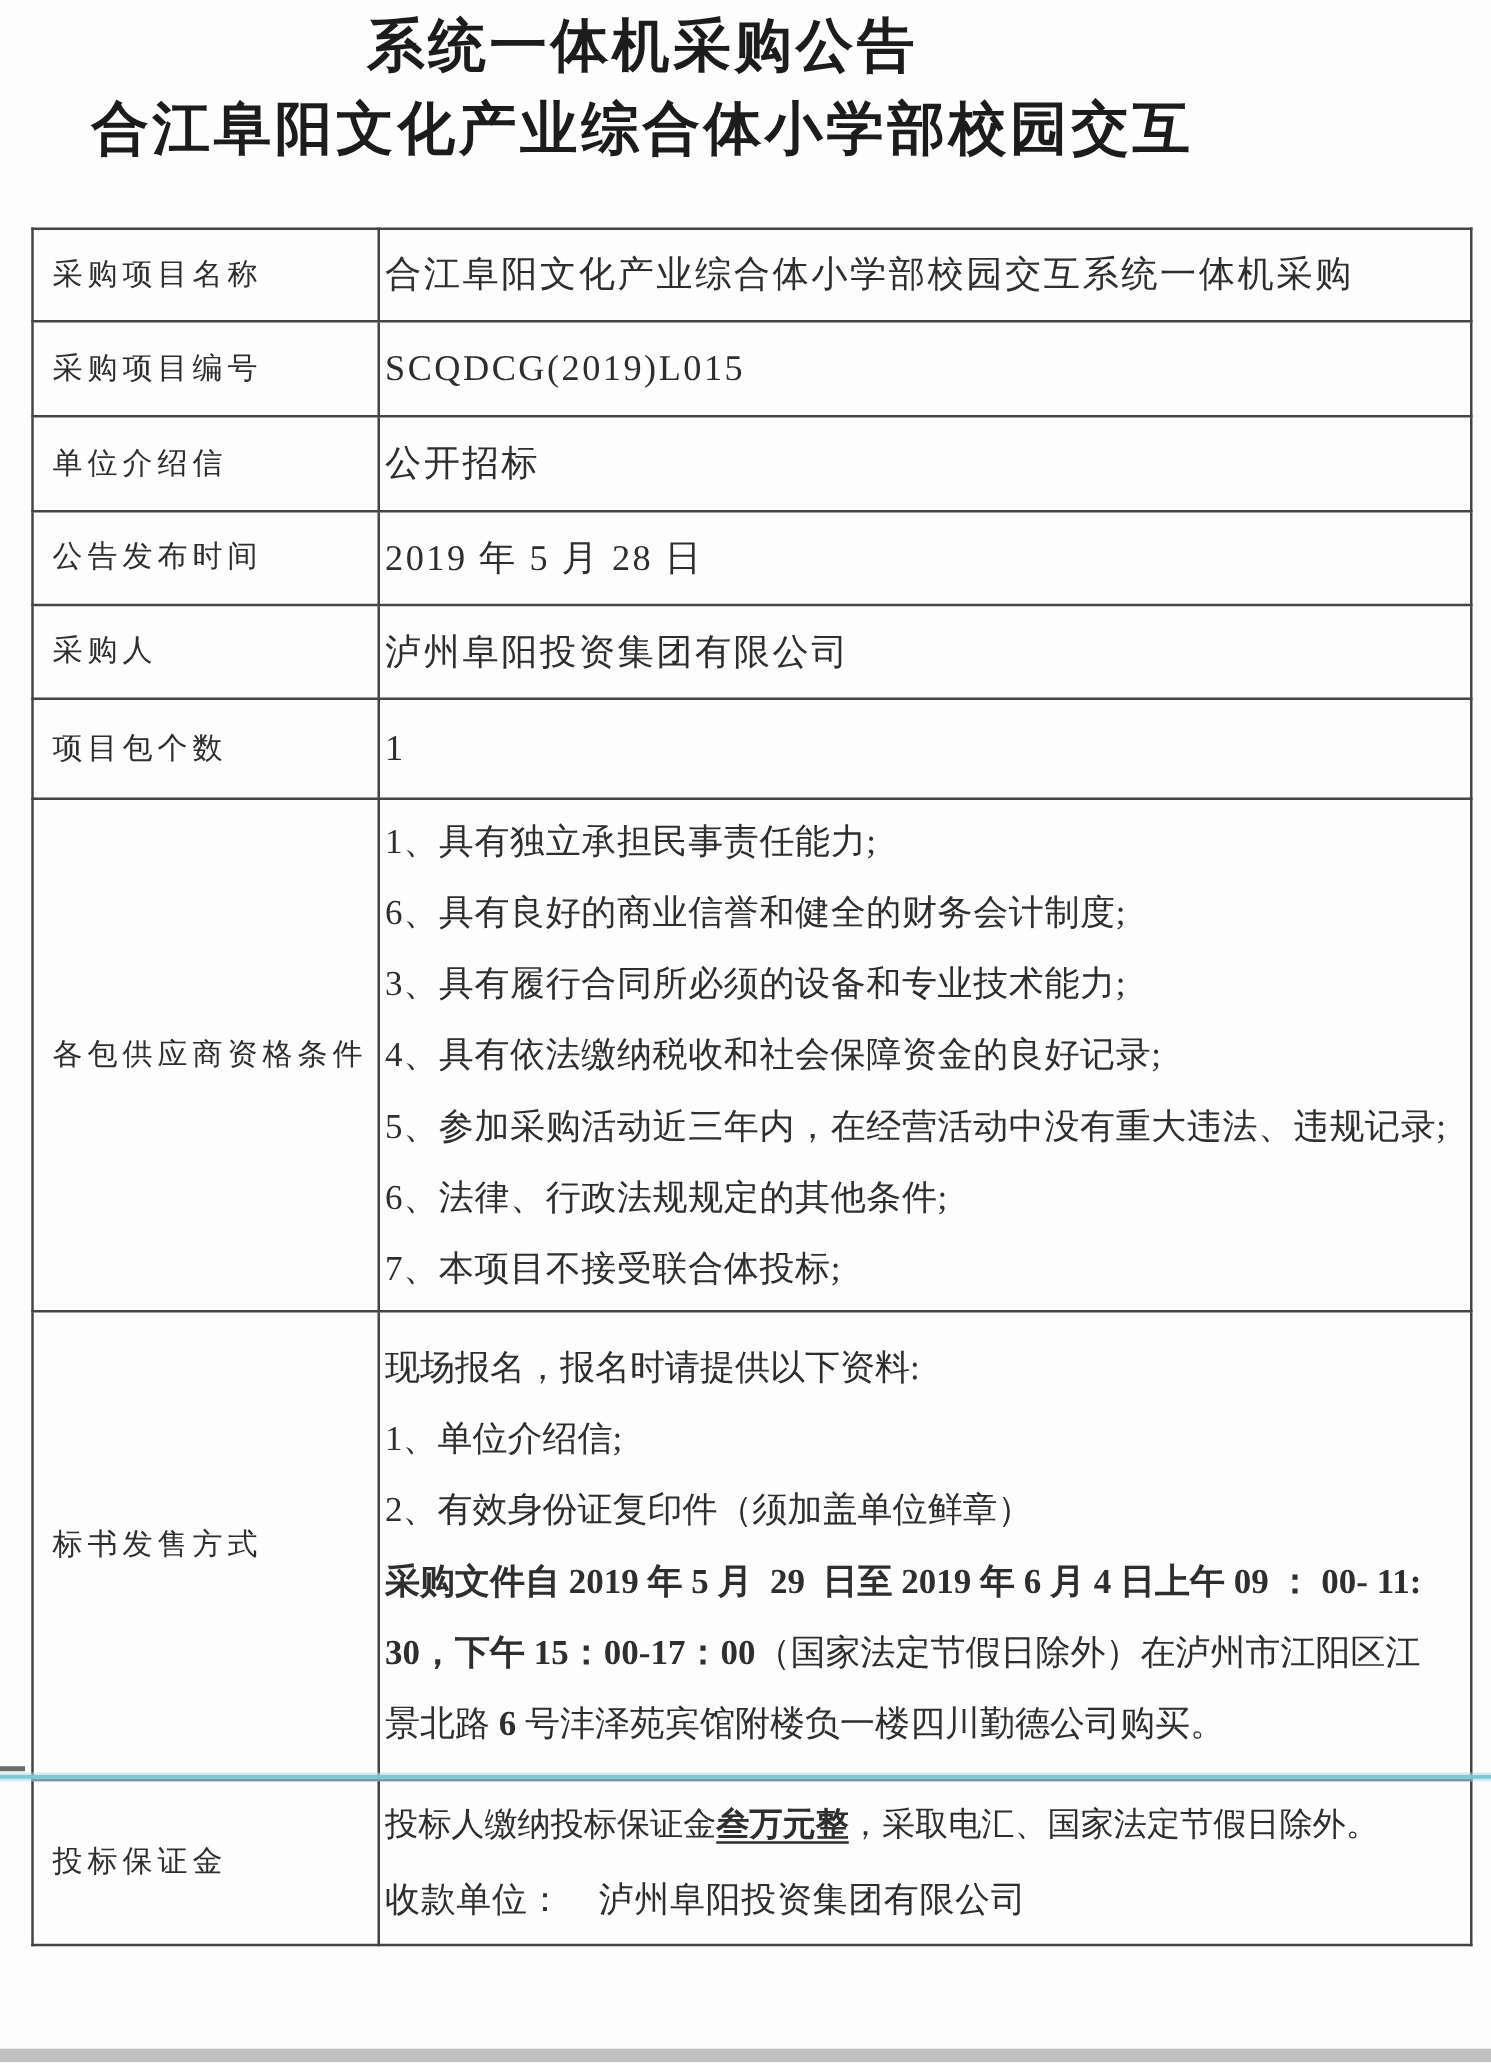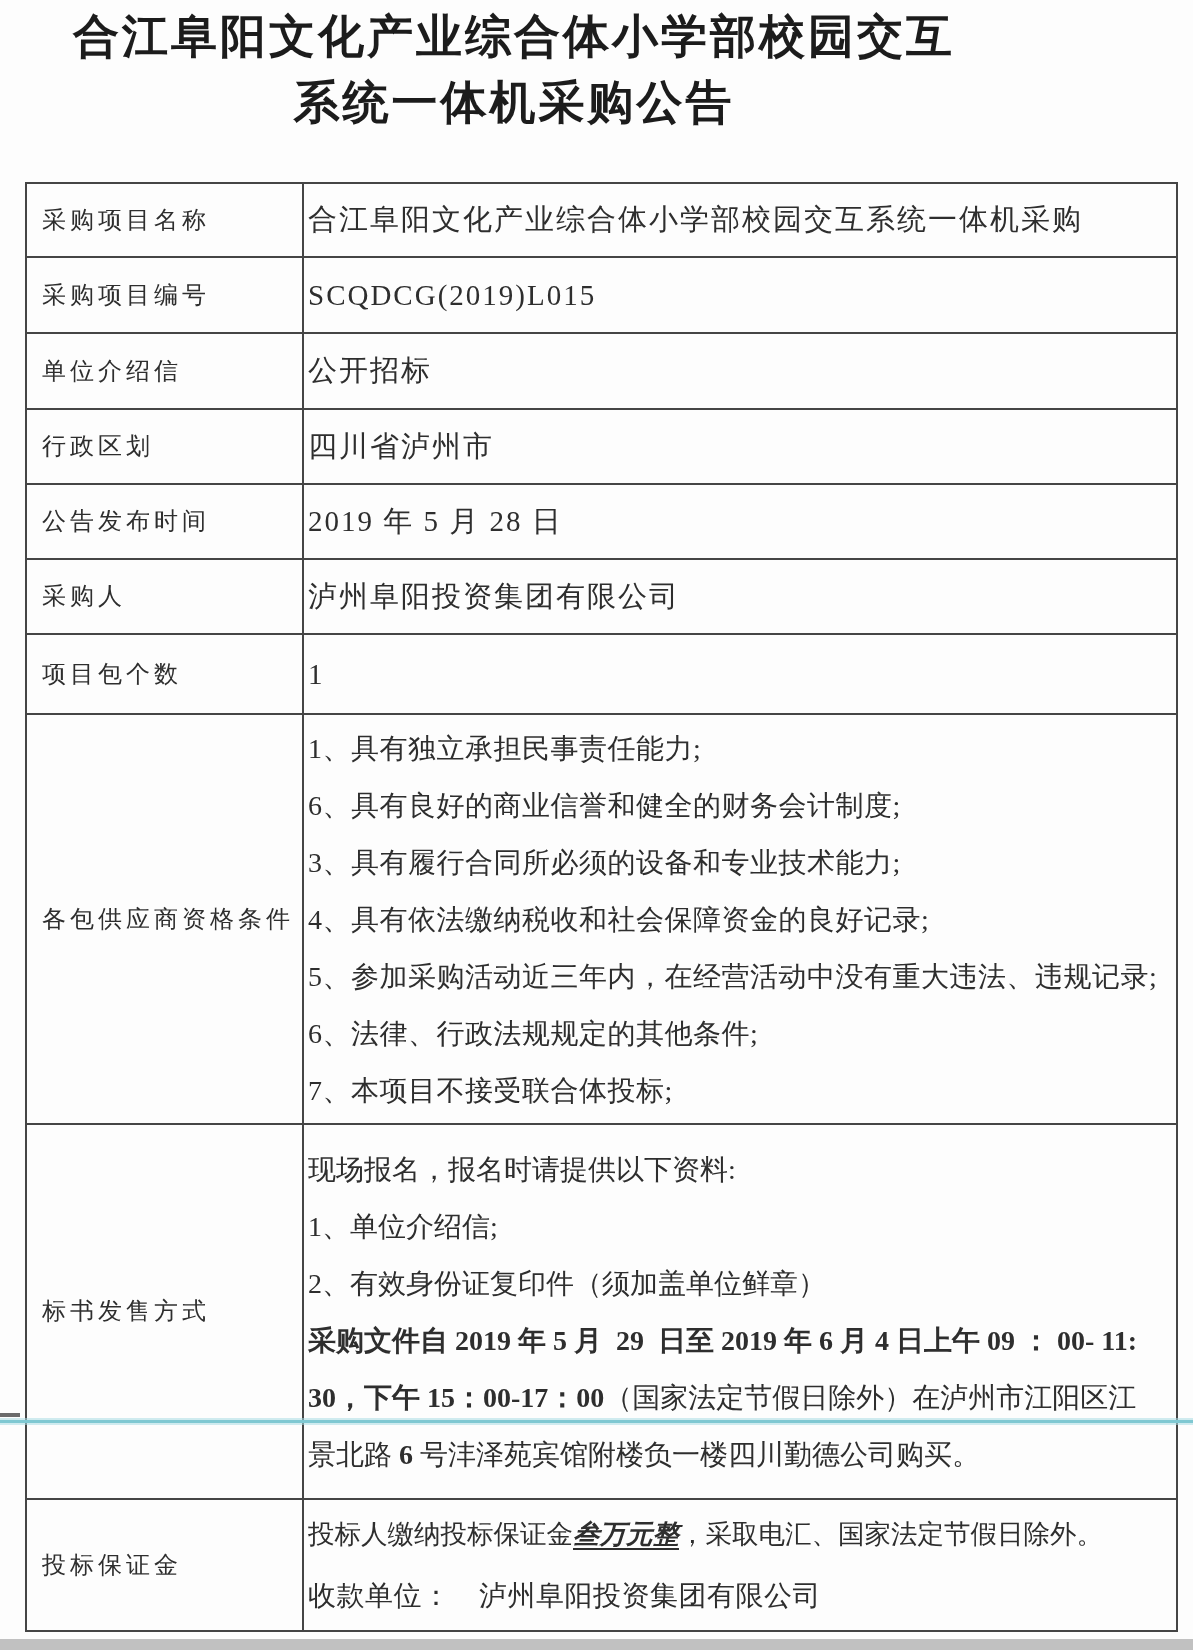--- a/index.html
+++ b/index.html
@@ -38,66 +38,62 @@
   
   tr.r0{height:74px}tr.r1{height:76px}tr.r2{height:76px}tr.r3{height:75px}
   tr.r4{height:75px}tr.r5{height:75px}tr.r6{height:80px}
   tr.r7{height:410px}tr.r8{height:375px}tr.r9{height:132px}
   
   tr.r7 .cell-line{line-height:57px;font-size:28px;letter-spacing:0.5px;}
   tr.r8 .cell-line{line-height:57px;font-size:28px;letter-spacing:0px;}
   tr.r9 .cell-line{line-height:62px;font-size:28px;letter-spacing:0.5px;}
   tr.r9 .cell-line:first-child{font-size:26.5px;letter-spacing:0px;}
   .b{font-weight:bold;}
-  .u{text-decoration:underline;text-decoration-thickness:2px;text-underline-offset:5px;font-style:italic;}
+  .u{text-decoration:underline;text-decoration-thickness:2px;text-underline-offset:5px;}
   
   .scan-line{
     position:absolute;left:0;top:1420px;width:1193px;height:3px;
     background:#7fc8d2;
     box-shadow:0 -2px 0 rgba(170,220,228,0.55), 0 2px 0 rgba(170,220,228,0.55);
   }
   .scan-dash{
     position:absolute;left:0;top:1413px;width:20px;height:4px;background:#6b6b6b;
   }
   .scan-strip{
     position:absolute;left:0;top:1639px;width:1193px;height:11px;
     background:#c1c1c1;
   }
 </style>
 </head>
 <body>
 
 <div class="page">
 
   <div class="title">
+    <div>系统一体机采购公告</div>
     <div>合江阜阳文化产业综合体小学部校园交互</div>
-    <div>系统一体机采购公告</div>
   </div>
 
   <table class="doc">
     <colgroup>
       <col style="width:277px">
       <col>
     </colgroup>
     <tbody>
         <tr class="row r0">
           <td class="label">采购项目名称</td>
           <td class="value">合江阜阳文化产业综合体小学部校园交互系统一体机采购</td>
         </tr>
         <tr class="row r1">
           <td class="label">采购项目编号</td>
           <td class="value">SCQDCG(2019)L015</td>
         </tr>
         <tr class="row r2">
           <td class="label">单位介绍信</td>
           <td class="value">公开招标</td>
-        </tr>
-        <tr class="row r3">
-          <td class="label">行政区划</td>
-          <td class="value">四川省泸州市</td>
         </tr>
         <tr class="row r4">
           <td class="label">公告发布时间</td>
           <td class="value">2019 年 5 月 28 日</td>
         </tr>
         <tr class="row r5">
           <td class="label">采购人</td>
           <td class="value">泸州阜阳投资集团有限公司</td>
         </tr>
         <tr class="row r6">

